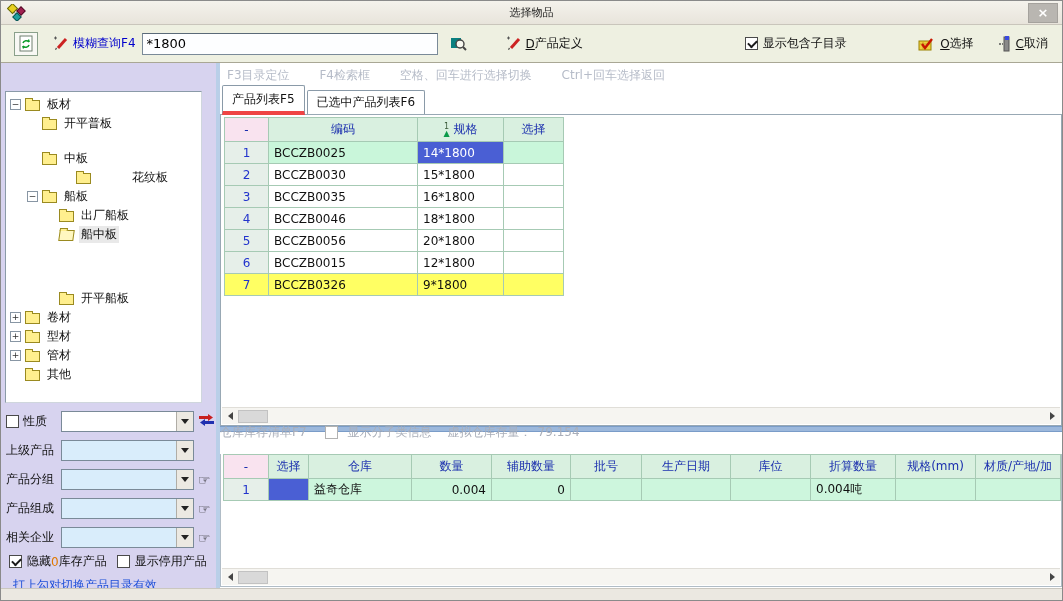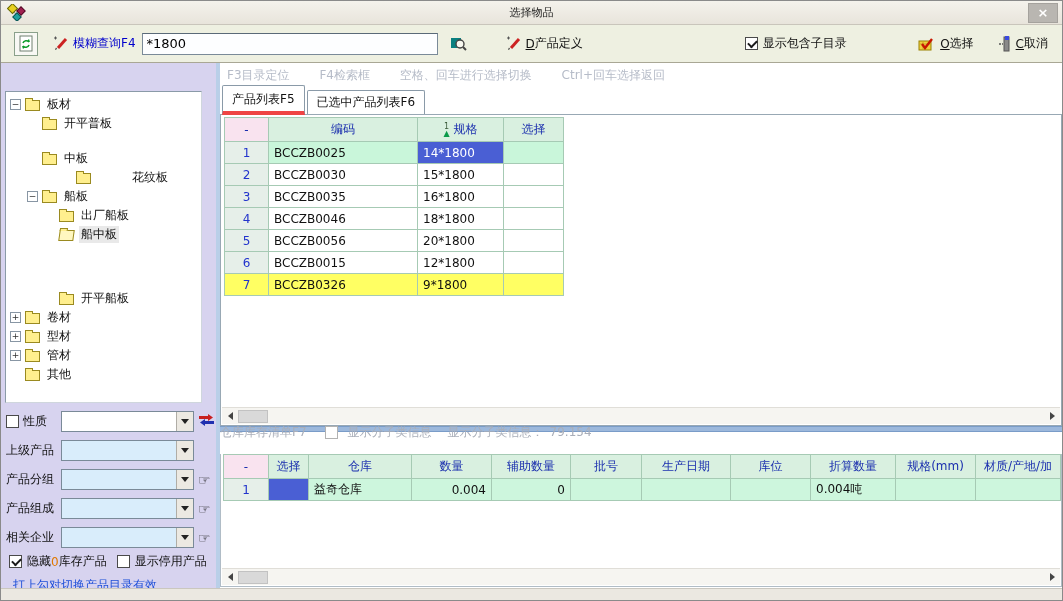--- a/index.html
+++ b/index.html
@@ -403,21 +403,21 @@
           </span>
       </div>
     </div>
 
     <div class="splitter"></div>
 
     <div class="inv-title">
       <span>仓库库存清单F7</span>
       <span class="cbox gray"></span>
       <span style="margin-left:5px">显示分子类信息</span>
-      <span class="gap">显示分子类信息：</span>
+      <span class="gap">虚拟仓库存量：</span>
       <span style="margin-left:6px">79.154</span>
     </div>
 
     <div class="inv-panel">
       <table class="grid">
         <colgroup>
             <col style="width:45px">
             <col style="width:40px">
             <col style="width:103px">
             <col style="width:80px">

